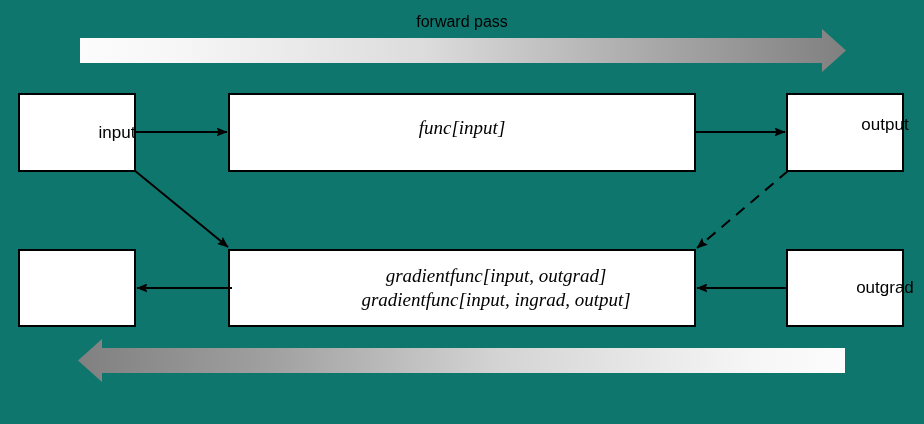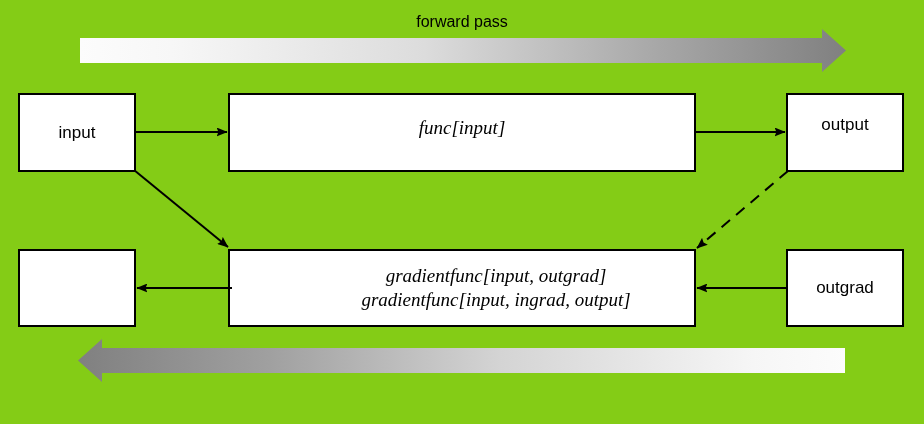--- a/index.html
+++ b/index.html
@@ -4,21 +4,21 @@
 <style>
   html, body {
     margin: 0;
     padding: 0;
     background: #ffffff;
   }
   #stage {
     position: relative;
     width: 924px;
     height: 424px;
-    background: #84cc16;
+    background: #0f766e;
     overflow: hidden;
     font-family: "Liberation Sans", sans-serif;
   }
   #vec {
     position: absolute;
     left: 0;
     top: 0;
     width: 924px;
     height: 424px;
   }
@@ -27,20 +27,21 @@
     display: flex;
     align-items: center;
     justify-content: center;
     text-align: center;
     color: #000000;
     pointer-events: none;
   }
   .plain {
     font-family: "Liberation Sans", sans-serif;
     font-size: 17px;
+    padding-left: 40px;
   }
   .mathbox {
     font-family: "Liberation Serif", serif;
     font-style: italic;
     font-size: 19px;
     line-height: 1.28;
     flex-direction: column;
   }
   .mathbox .ln { white-space: nowrap; }
   .pass-label {

